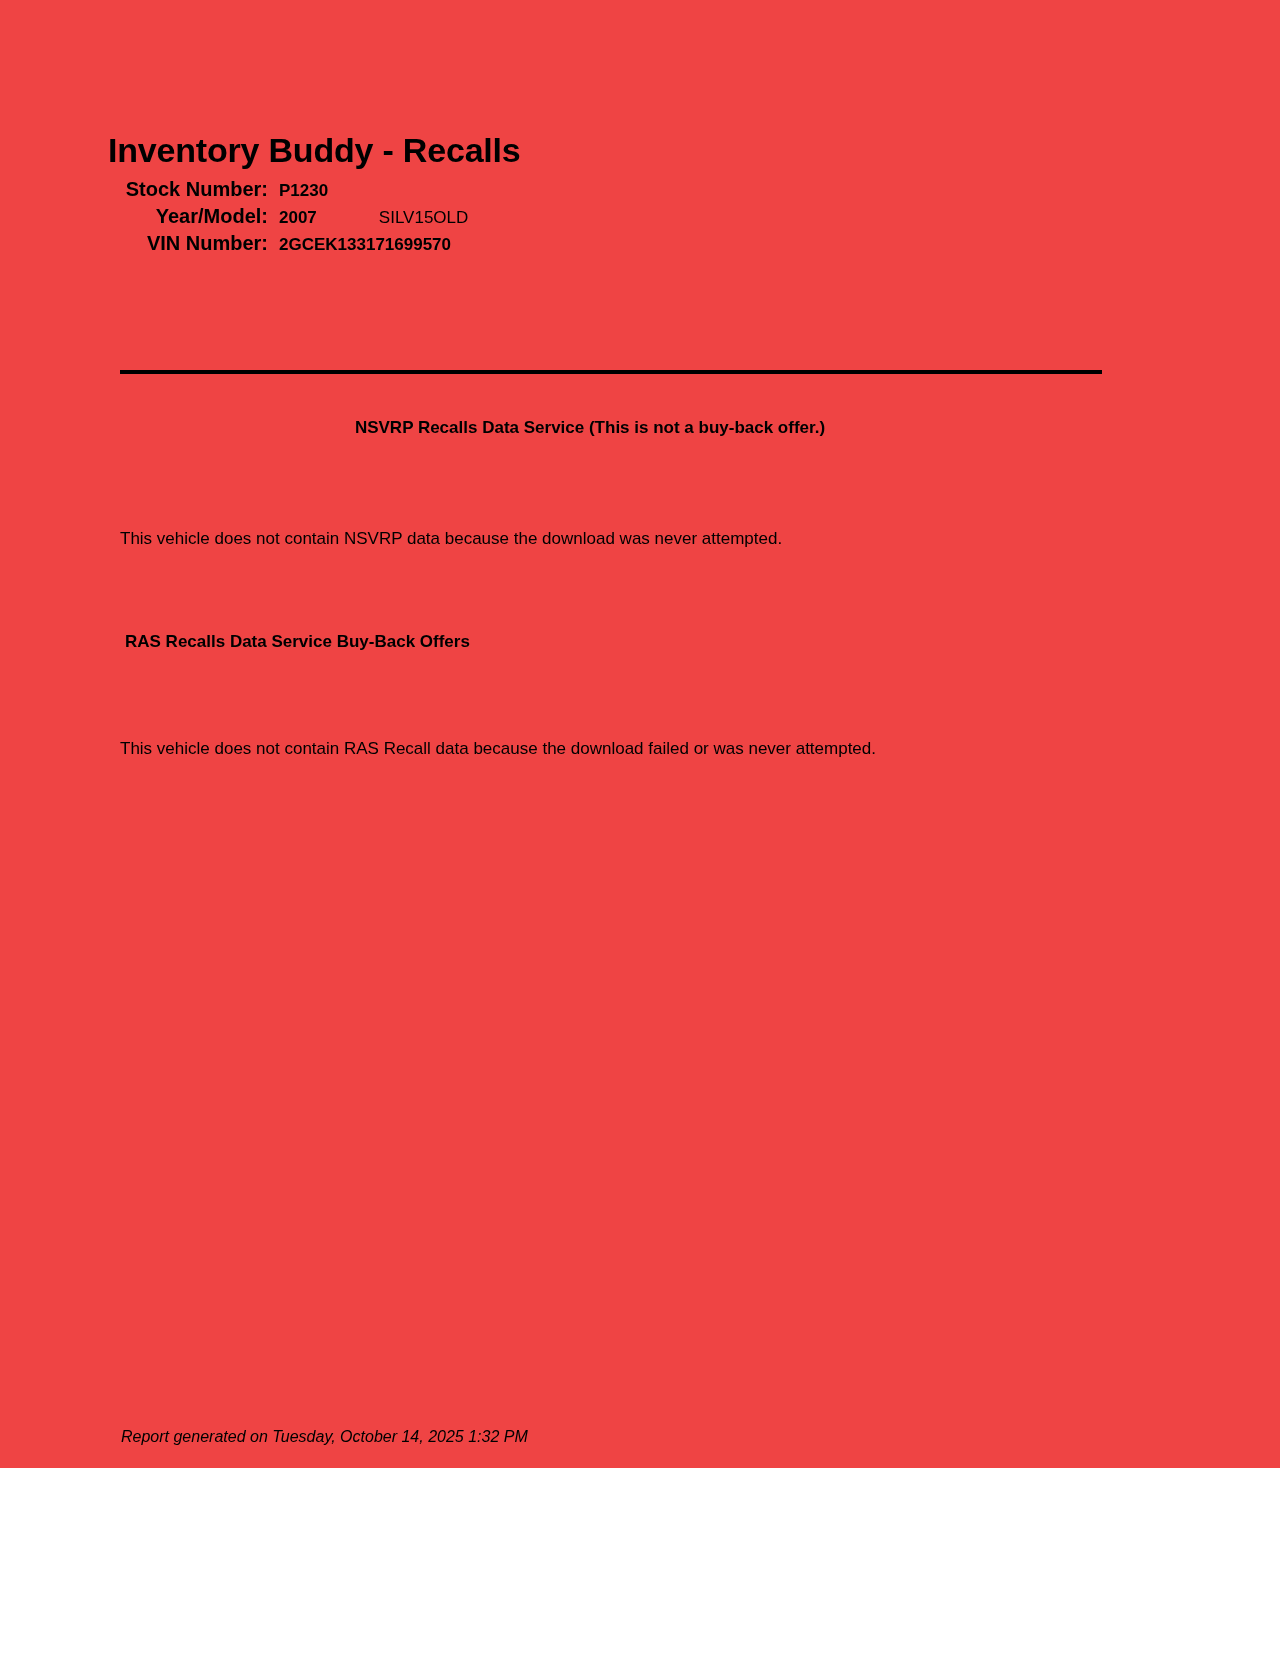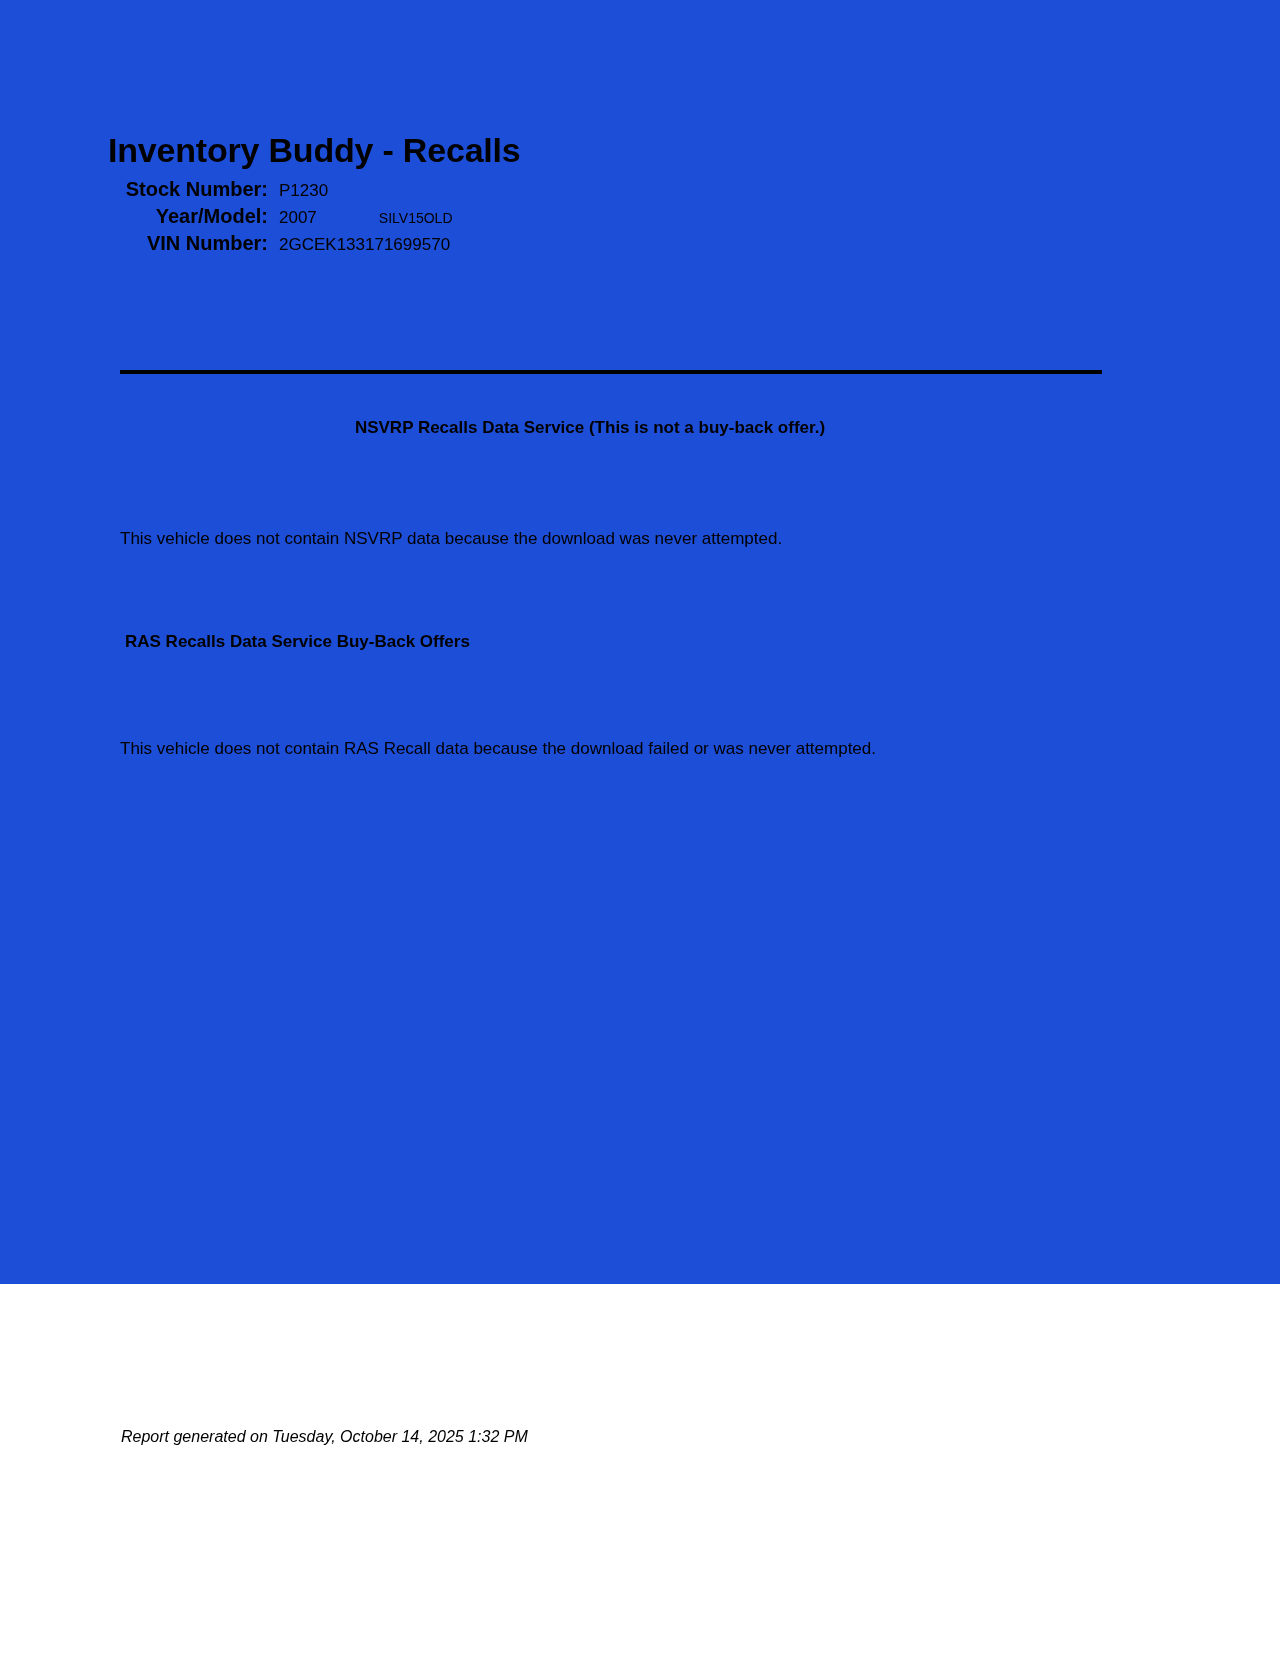--- a/index.html
+++ b/index.html
@@ -14,22 +14,22 @@
     font-family: "Liberation Sans", sans-serif;
     color: #000000;
     overflow: hidden;
   }
 
   .page {
     position: absolute;
     left: 0;
     top: 0;
     width: 1280px;
-    height: 1284px;
-    background: #1d4ed8;
+    height: 1468px;
+    background: #ef4444;
   }
 
   
   .doc-title {
     position: absolute;
     left: 108px;
     top: 131px;
     font-size: 34px;
     font-weight: bold;
     letter-spacing: -0.2px;
@@ -50,26 +50,26 @@
   .meta-label {
     width: 160px;
     text-align: right;
     font-size: 20px;
     font-weight: bold;
     white-space: nowrap;
   }
   .meta-value {
     padding-left: 11px;
     font-size: 17px;
-    font-weight: normal;
+    font-weight: bold;
     white-space: nowrap;
   }
   .meta-value-second {
     padding-left: 62px;
-    font-size: 14px;
+    font-size: 17px;
     white-space: nowrap;
   }
 
   
   .divider {
     position: absolute;
     left: 120px;
     top: 370px;
     width: 982px;
     height: 4px;

